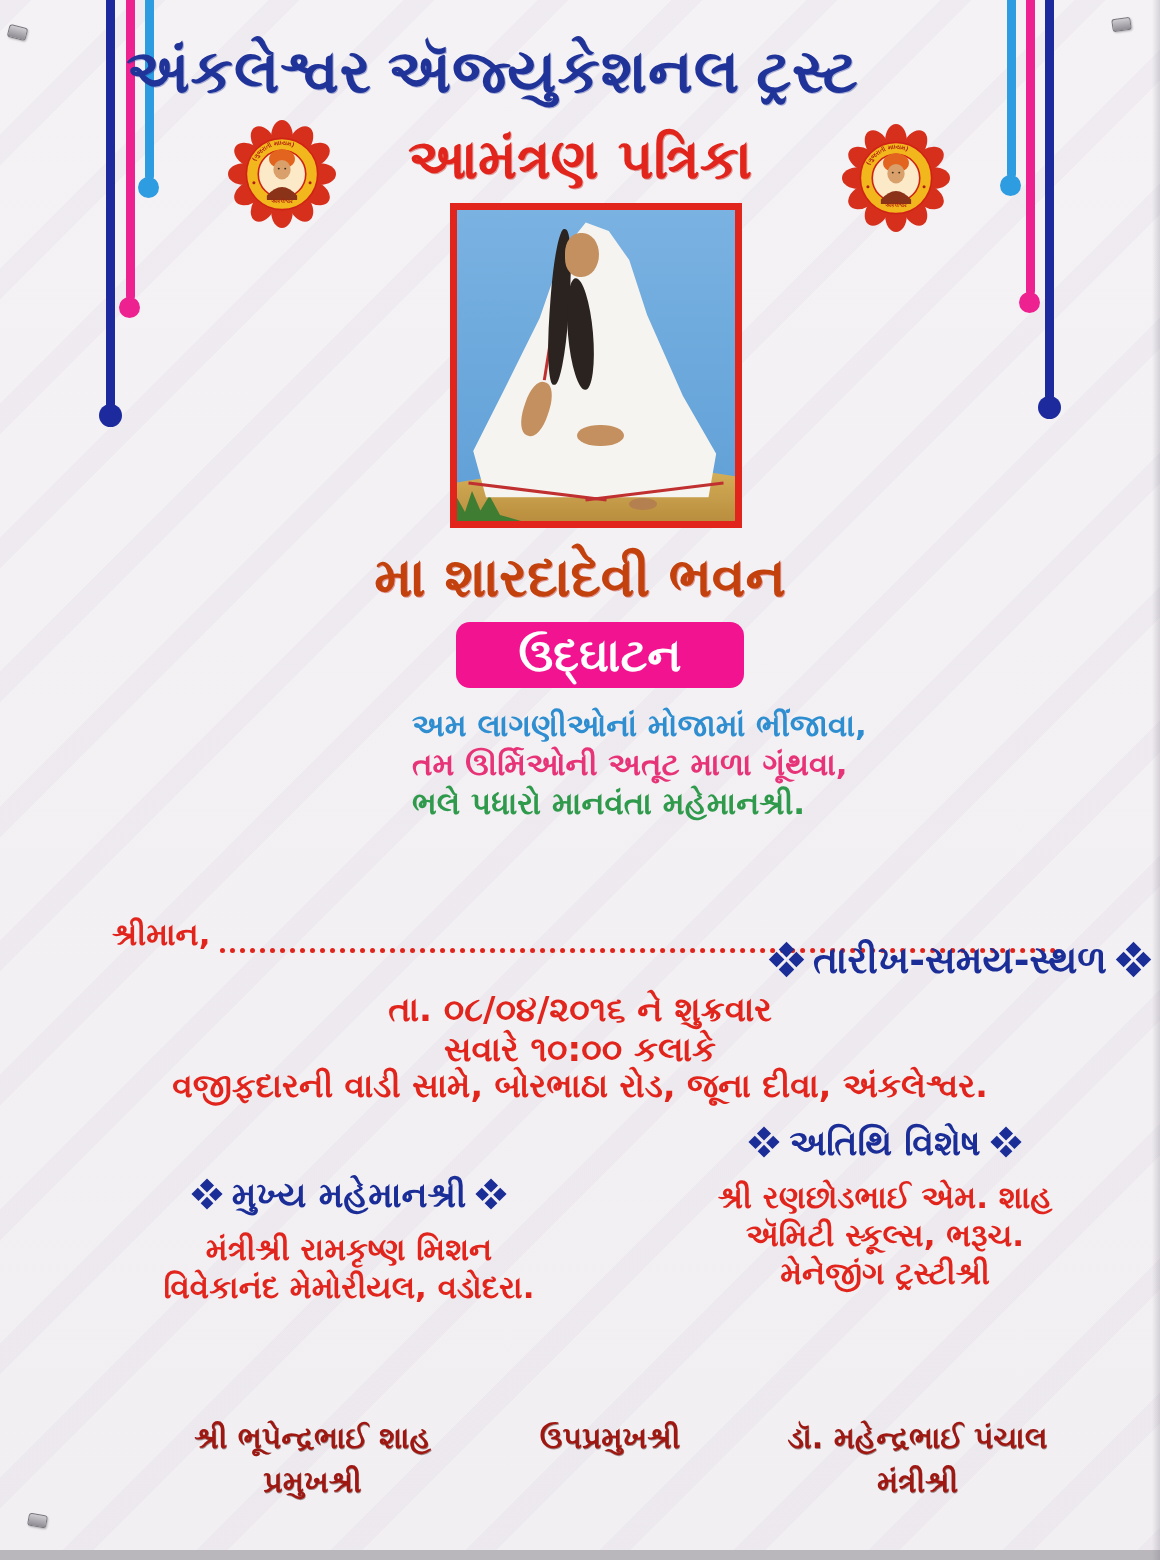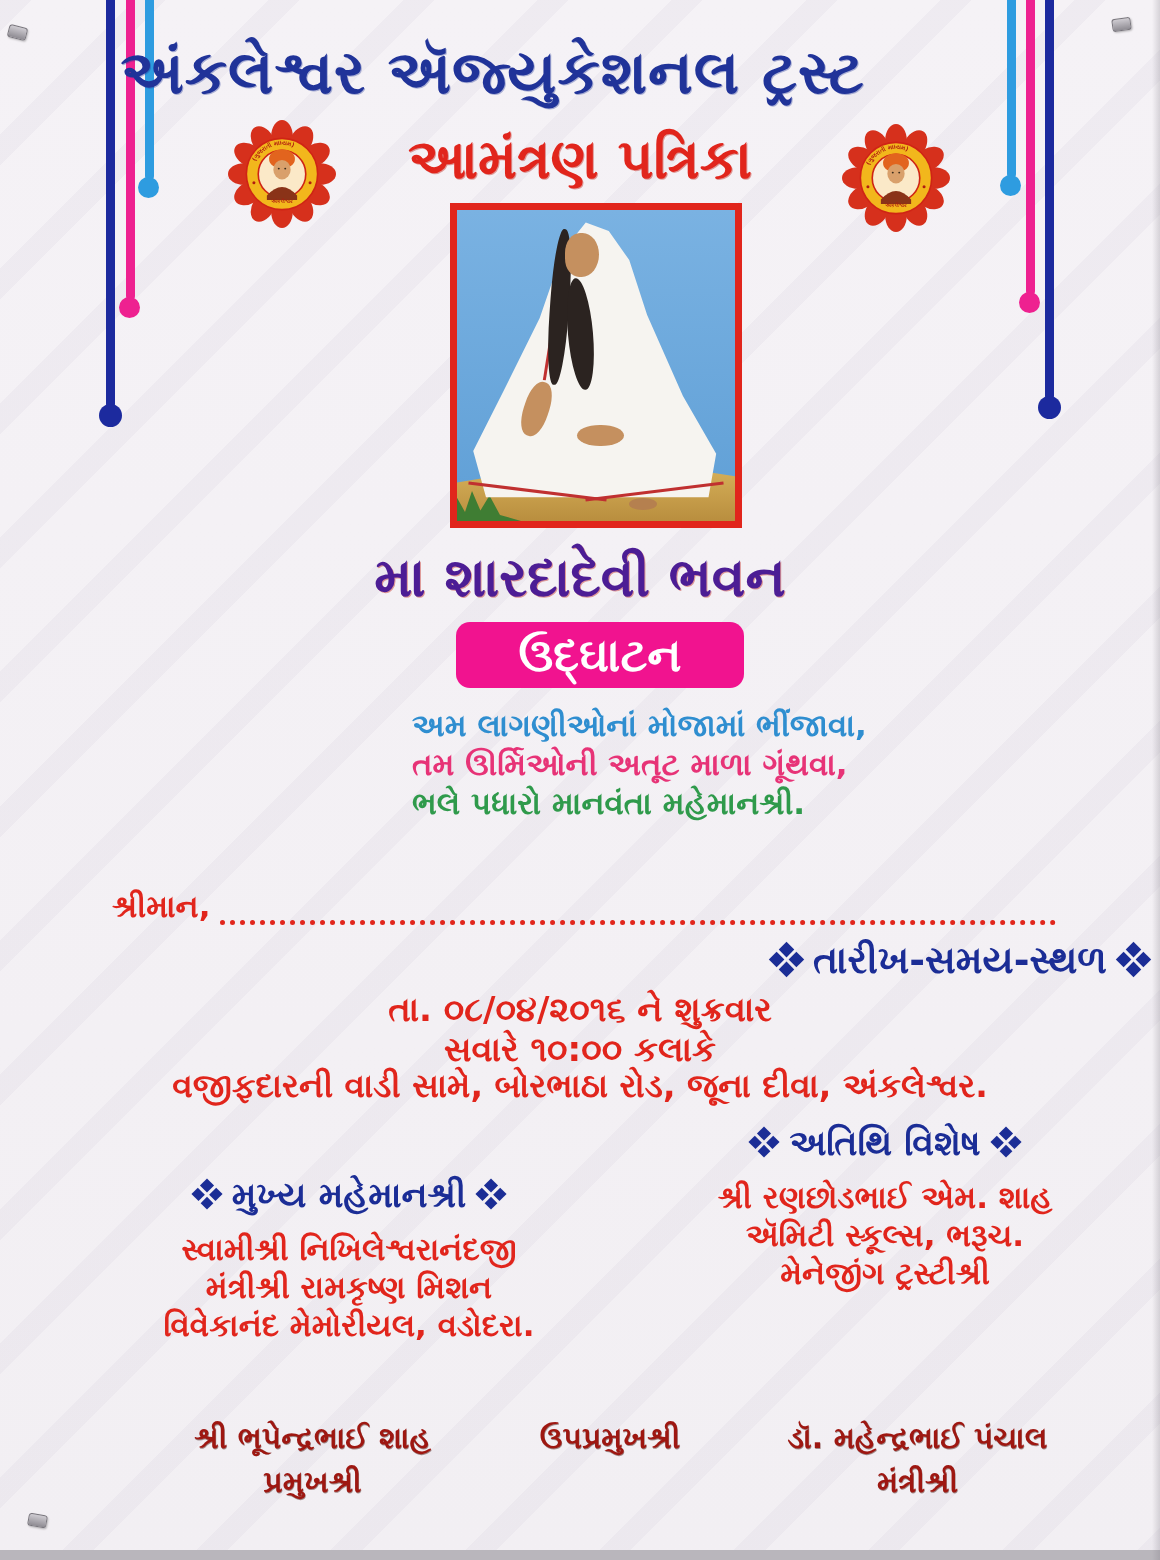--- a/index.html
+++ b/index.html
@@ -14,21 +14,21 @@
   .center{text-align:center;}
   .b{font-weight:bold;}
 
   
   .pin-line{position:absolute;top:0;width:9px;border-radius:0 0 4px 4px;}
   .pin-dot{position:absolute;border-radius:50%;}
   .navy-bg{background:#1c2a9e;} .pink-bg{background:#ee2190;} .lblue-bg{background:#2e9ce0;}
 
   
   .trust-title{left:0;top:28px;width:985px;font-size:60px;line-height:88px;color:#203399;
-    text-shadow:1px 1px 0 rgba(32,51,153,.35);letter-spacing:1px;}
+    text-shadow:1px 1px 0 rgba(32,51,153,.35);letter-spacing:1px;font-family:Liberation Serif, serif;}
   .invite-title{left:0;top:122px;width:1160px;font-size:55px;line-height:74px;color:#e1251c;
     text-shadow:1px 1px 0 rgba(190,20,10,.4);}
 
   
   .emblem{width:108px;height:108px;}
 
   
   .photo{left:450px;top:203px;width:278px;height:311px;border:7px solid #e1251c;background:linear-gradient(#7ab2e2,#5f9fd6);overflow:hidden;}
   .p-ground{position:absolute;left:0;bottom:0;width:100%;height:64px;
     background:linear-gradient(#dcb75f,#b98e3e);
@@ -41,33 +41,33 @@
   .p-hair{position:absolute;left:33.5%;top:6%;width:7%;height:50%;background:#2b2320;border-radius:45%;transform:rotate(4deg);}
   .p-hair2{position:absolute;left:40%;top:22%;width:9%;height:36%;background:#2b2320;border-radius:50%;transform:rotate(-5deg);}
   .p-hands{position:absolute;left:43%;top:69%;width:17%;height:7%;background:#c5905f;border-radius:50%;}
   .p-arm{position:absolute;left:24%;top:55%;width:9%;height:18%;background:#c5905f;border-radius:45%;transform:rotate(18deg);}
   .p-hem1{position:absolute;left:4%;bottom:9%;width:50%;height:3px;background:#c03030;transform:rotate(7deg);}
   .p-hem2{position:absolute;right:4%;bottom:9%;width:50%;height:3px;background:#c03030;transform:rotate(-7deg);}
   .p-edge{position:absolute;left:35%;top:9%;width:3px;height:46%;background:#c03030;transform:rotate(9deg);}
   .p-feet{position:absolute;left:62%;bottom:3.5%;width:10%;height:4%;background:#b5804f;border-radius:50%;}
 
   
-  .bhavan-title{left:0;top:543px;width:1160px;font-size:54px;line-height:70px;color:#4c1d95;
+  .bhavan-title{left:0;top:543px;width:1160px;font-size:54px;line-height:70px;color:#c2410c;
     text-shadow:1px 1px 0 rgba(190,20,10,.4);}
   .banner{left:456px;top:622px;width:288px;height:66px;background:#f1138f;border-radius:14px;
     display:flex;align-items:center;justify-content:center;}
   .banner span{color:#ffffff;font-size:46px;font-weight:bold;}
 
   
   .poem{left:412px;top:706px;width:560px;font-size:31px;font-weight:bold;line-height:39px;}
   .poem .l1{color:#2f8ed0;} .poem .l2{color:#e73377;} .poem .l3{color:#2f9a4b;}
 
   
   .salutation{left:112px;top:888px;width:944px;display:flex;align-items:flex-end;}
-  .salutation .lbl{color:#e1251c;font-size:31px;font-weight:bold;white-space:nowrap;}
+  .salutation .lbl{color:#e1251c;font-size:31px;font-weight:bold;white-space:nowrap;margin-top:28px;}
   .salutation .dots{flex:1;margin-left:10px;height:26px;border-bottom:5px dotted #e1251c;}
 
   
   .evt-head{left:0;top:936px;width:1160px;font-size:38px;color:#1b2d96;line-height:48px;text-align:right;}
   .evt-date{left:0;top:988px;width:1160px;font-size:34px;color:#e1251c;line-height:42px;}
   .evt-time{left:0;top:1028px;width:1160px;font-size:34px;color:#e1251c;line-height:42px;}
   .evt-venue{left:0;top:1064px;width:1160px;font-size:33px;color:#e1251c;line-height:44px;}
 
   
   .col{text-align:center;}
@@ -272,21 +272,20 @@
   </div>
   <div class="abs center b evt-date">તા. ૦૮/૦૪/૨૦૧૬ ને શુક્રવાર</div>
   <div class="abs center b evt-time">સવારે ૧૦:૦૦ કલાકે</div>
   <div class="abs center b evt-venue">વજીફદારની વાડી સામે, બોરભાઠા રોડ, જૂના દીવા, અંકલેશ્વર.</div>
 
   <div class="abs col col-left">
     <div class="head">
       <span class="orn orn-sm"><i></i><i></i><i></i><i></i></span><span>મુખ્ય મહેમાનશ્રી</span><span class="orn orn-sm"><i></i><i></i><i></i><i></i></span>
     </div>
     <div class="lines">
-      <div>સ્વામીશ્રી નિખિલેશ્વરાનંદજી</div>
       <div>મંત્રીશ્રી રામકૃષ્ણ મિશન</div>
       <div>વિવેકાનંદ મેમોરીયલ, વડોદરા.</div>
     </div>
   </div>
 
   <div class="abs col col-right">
     <div class="head">
       <span class="orn orn-sm"><i></i><i></i><i></i><i></i></span><span>અતિથિ વિશેષ</span><span class="orn orn-sm"><i></i><i></i><i></i><i></i></span>
     </div>
     <div class="lines">

